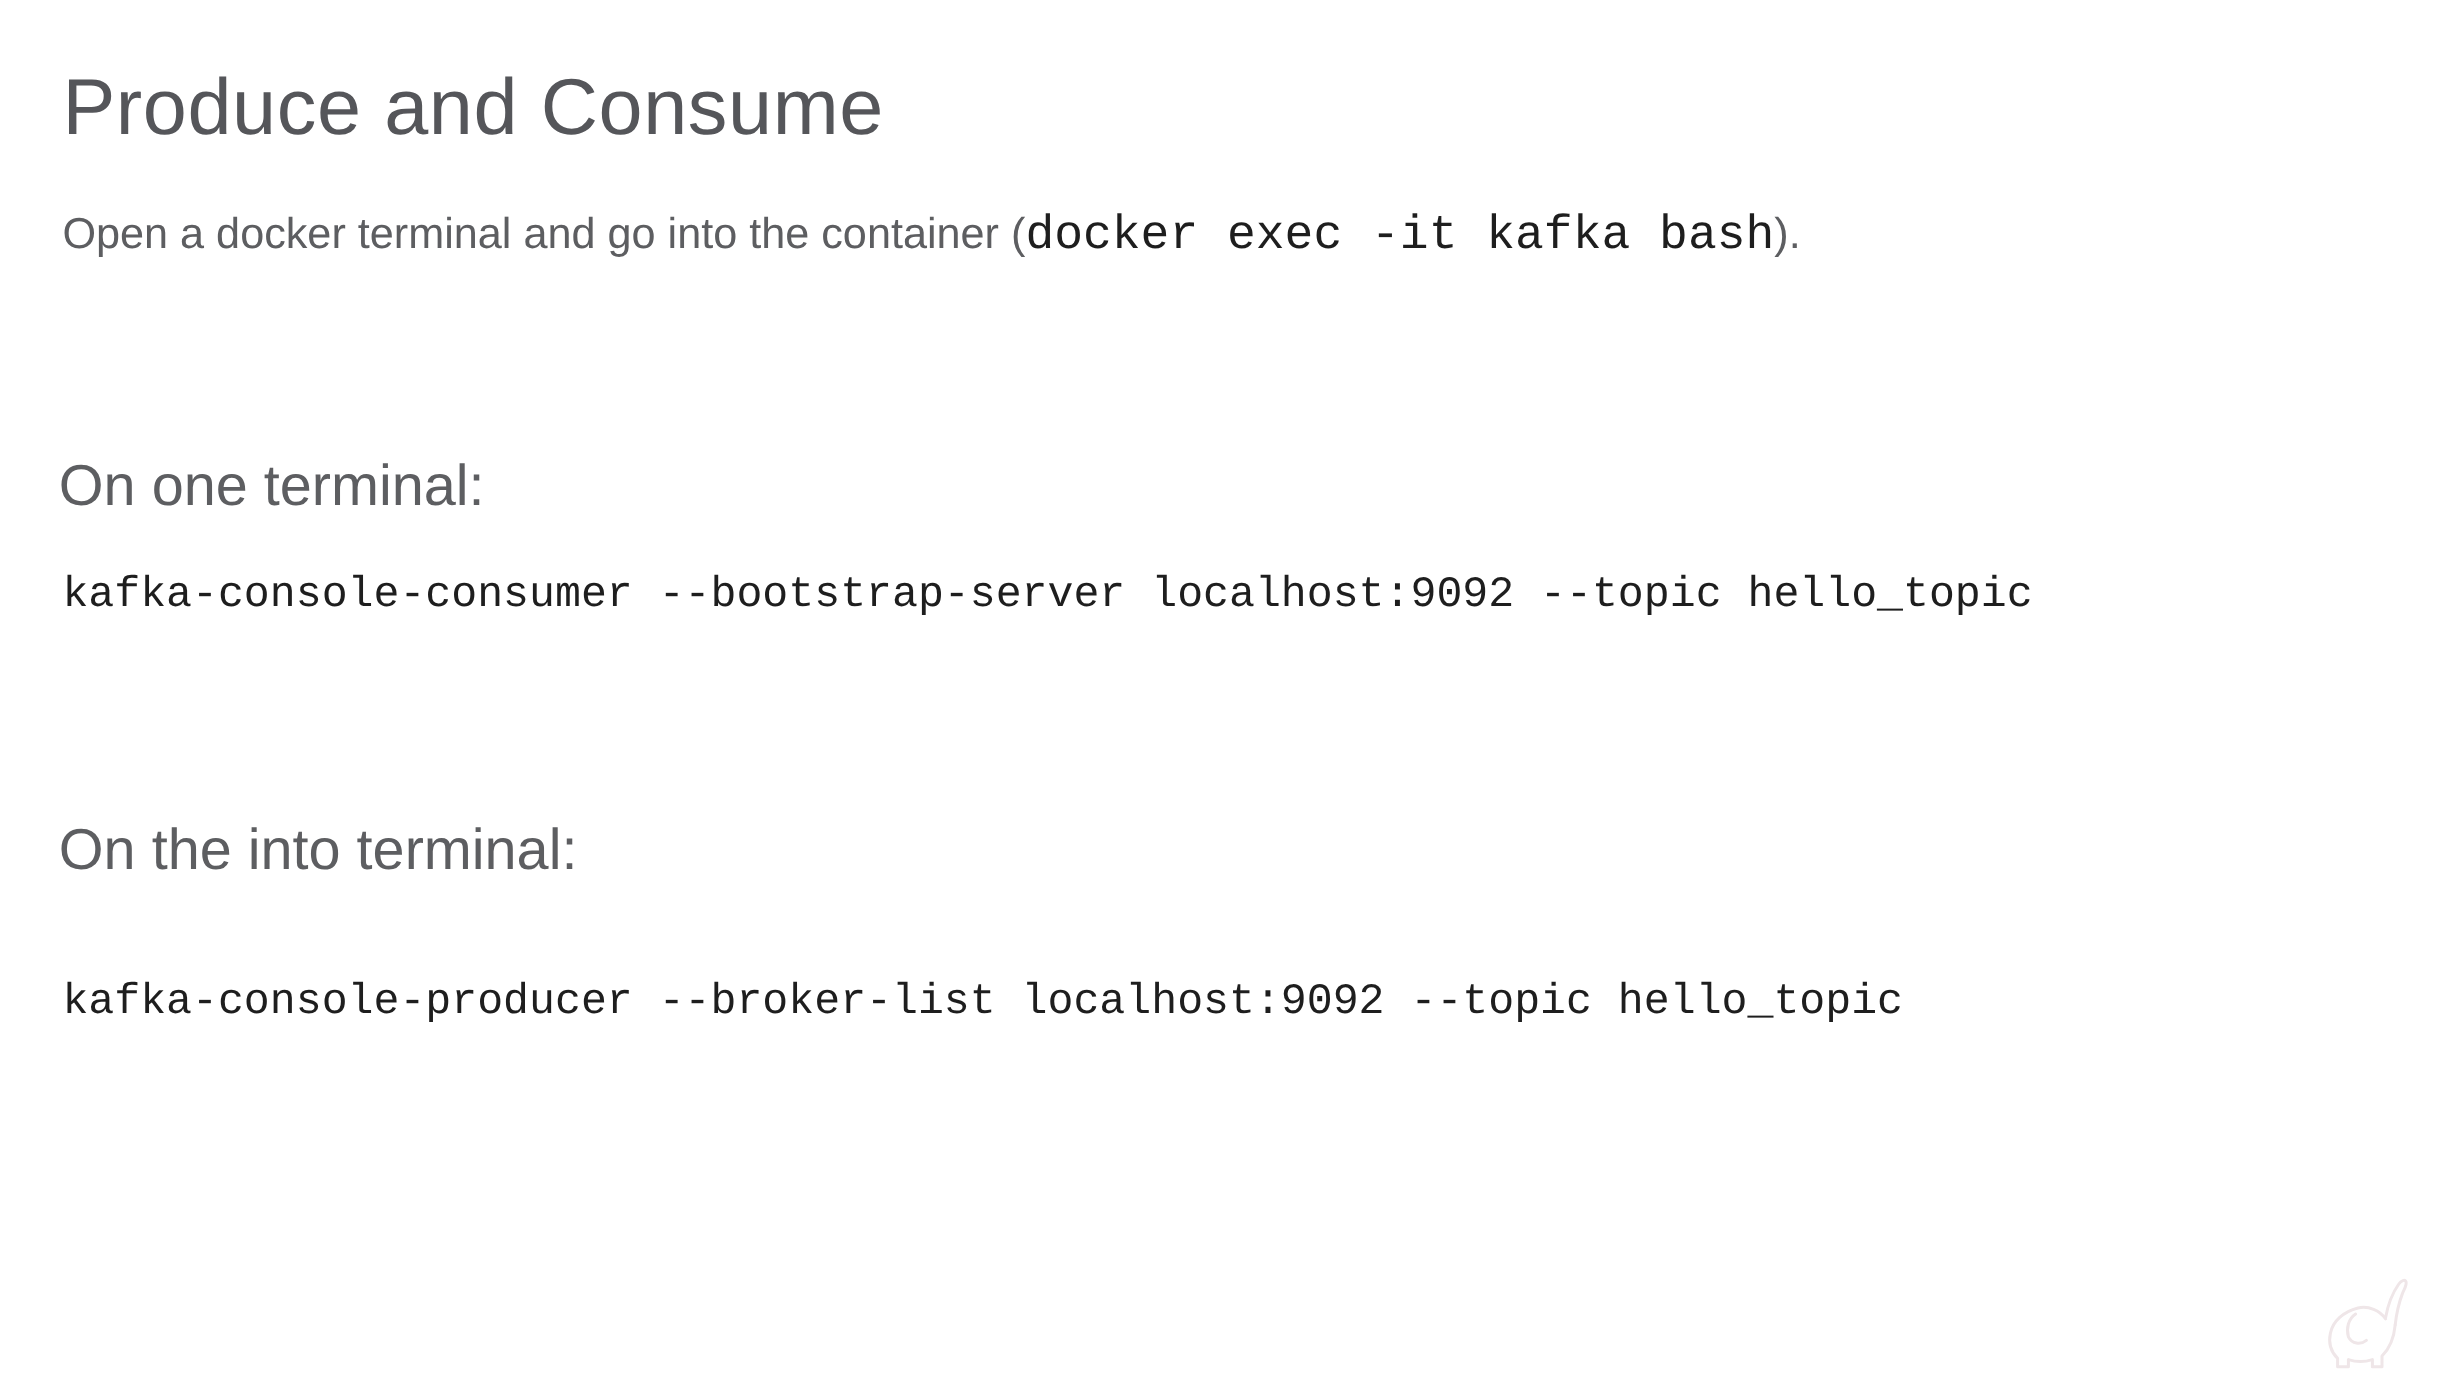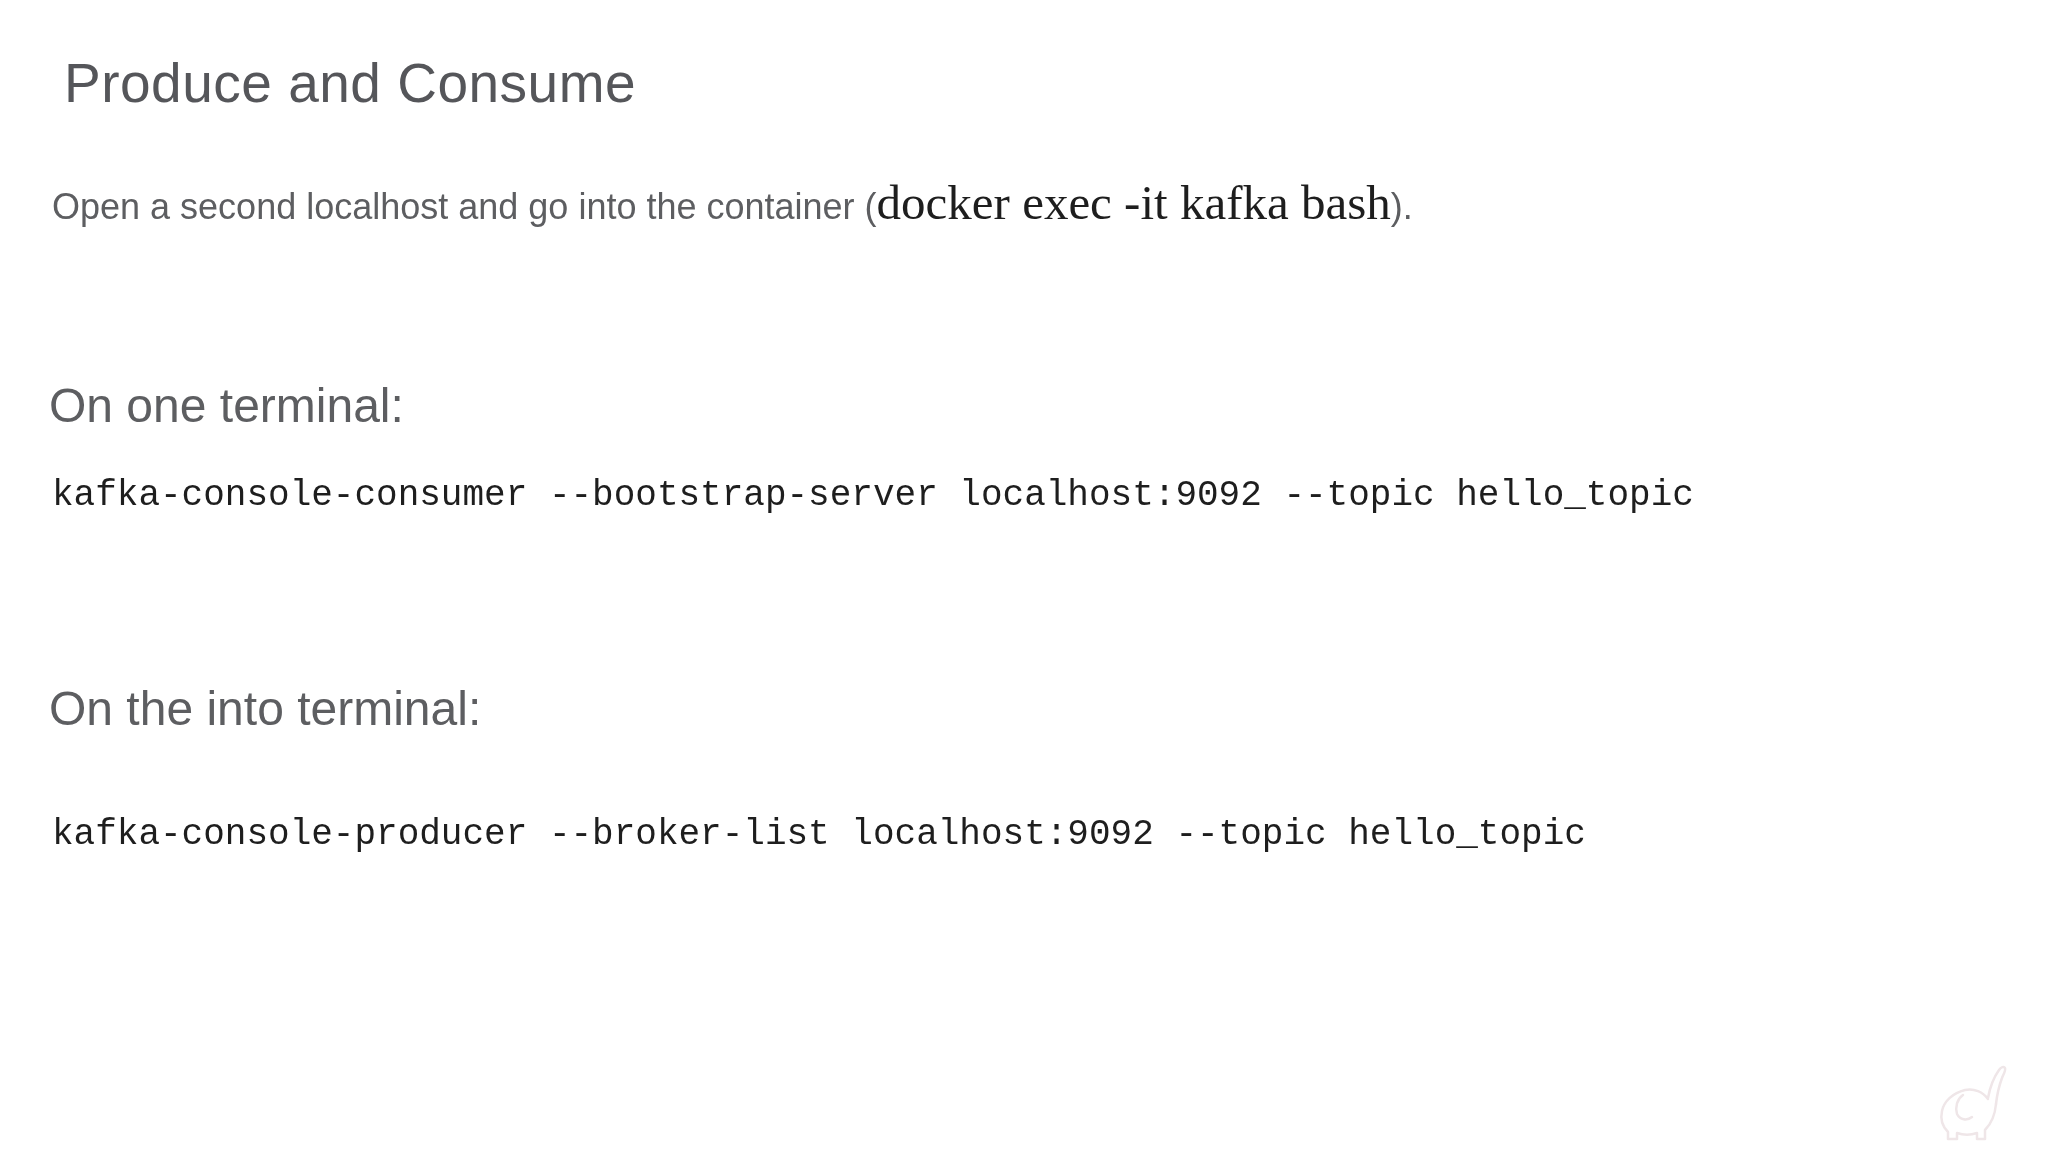--- a/index.html
+++ b/index.html
@@ -5,35 +5,35 @@
   * { margin: 0; padding: 0; box-sizing: border-box; }
   html, body { background: #ffffff; }
   body {
     width: 2048px; height: 1152px;
     position: relative; overflow: hidden;
     font-family: "Liberation Sans", sans-serif;
   }
   .slide { position: absolute; inset: 0; background: #ffffff; }
 
   .title {
-    position: absolute; left: 64px; top: 56px;
-    font-size: 55px; font-weight: 400; line-height: 1;
+    position: absolute; left: 52px; top: 56px;
+    font-size: 66px; font-weight: 400; line-height: 1;
     color: #55565a; letter-spacing: 0.5px;
   }
 
   .intro {
     position: absolute; left: 52px; top: 172px;
     font-size: 36px; line-height: 1.25; color: #5d5e61;
     white-space: nowrap;
   }
   .mono {
     font-family: "Liberation Mono", "DejaVu Sans Mono", monospace;
     color: #1e1e1e;
   }
-  .inline-code { font-size: 49px; font-family: Liberation Serif, serif; }
+  .inline-code { font-size: 40px; }
 
   .label {
     position: absolute; left: 49px;
     font-size: 48px; line-height: 1.25; color: #5d5e61;
   }
   .label-1 { top: 376px; }
   .label-2 { top: 679px; }
 
   .command {
     position: absolute; left: 52px;
@@ -58,21 +58,21 @@
 
   .elephant { position: absolute; left: 1926px; top: 1062px; }
 </style>
 </head>
 <body>
 
 <main class="slide">
 
   <h1 class="title">Produce and Consume</h1>
 
-  <p class="intro"><span>Open a second localhost and go into the container (</span><code class="mono inline-code">docker exec -it kafka bash</code><span>).</span></p>
+  <p class="intro"><span>Open a docker terminal and go into the container (</span><code class="mono inline-code">docker exec -it kafka bash</code><span>).</span></p>
 
   <p class="label label-1">On one terminal:</p>
 
   <pre class="command command-1">kafka-console-consumer --bootstrap-server localhost:9092 --topic hello_topic</pre>
 
   <p class="label label-2">On the into terminal:</p>
 
   <pre class="command command-2">kafka-console-producer --broker-list localhost:9092 --topic hello_topic</pre>
 
 

